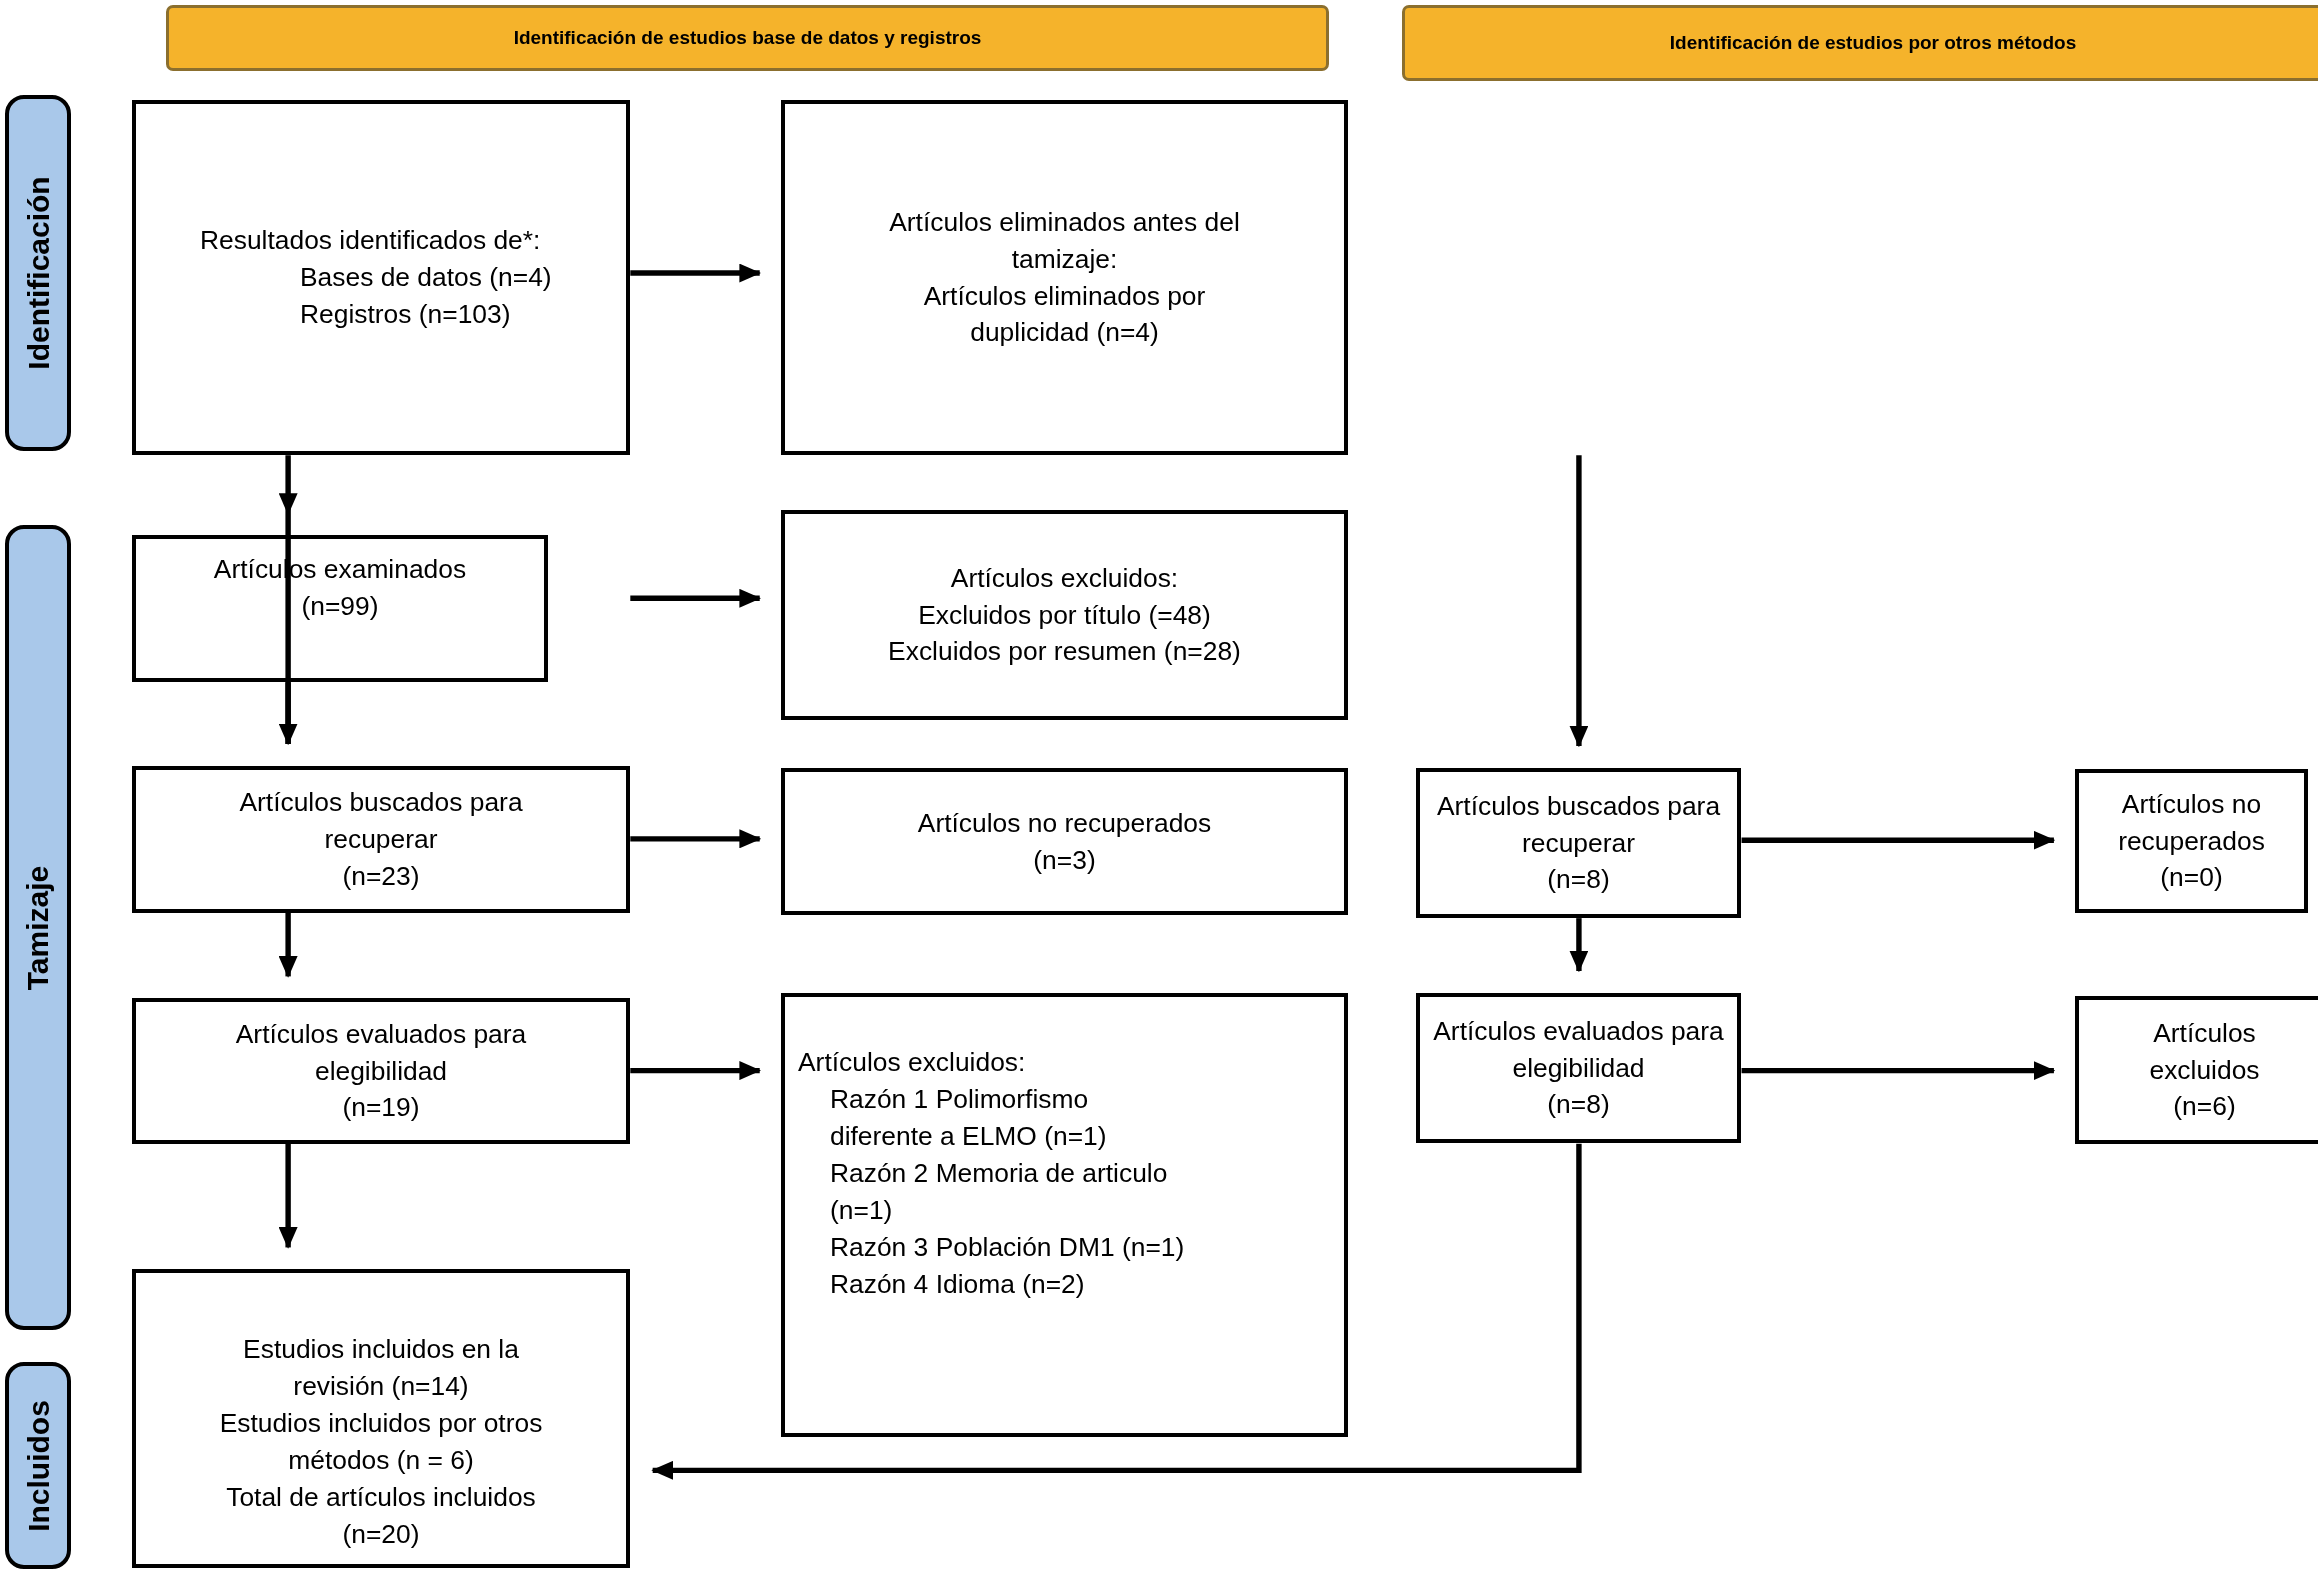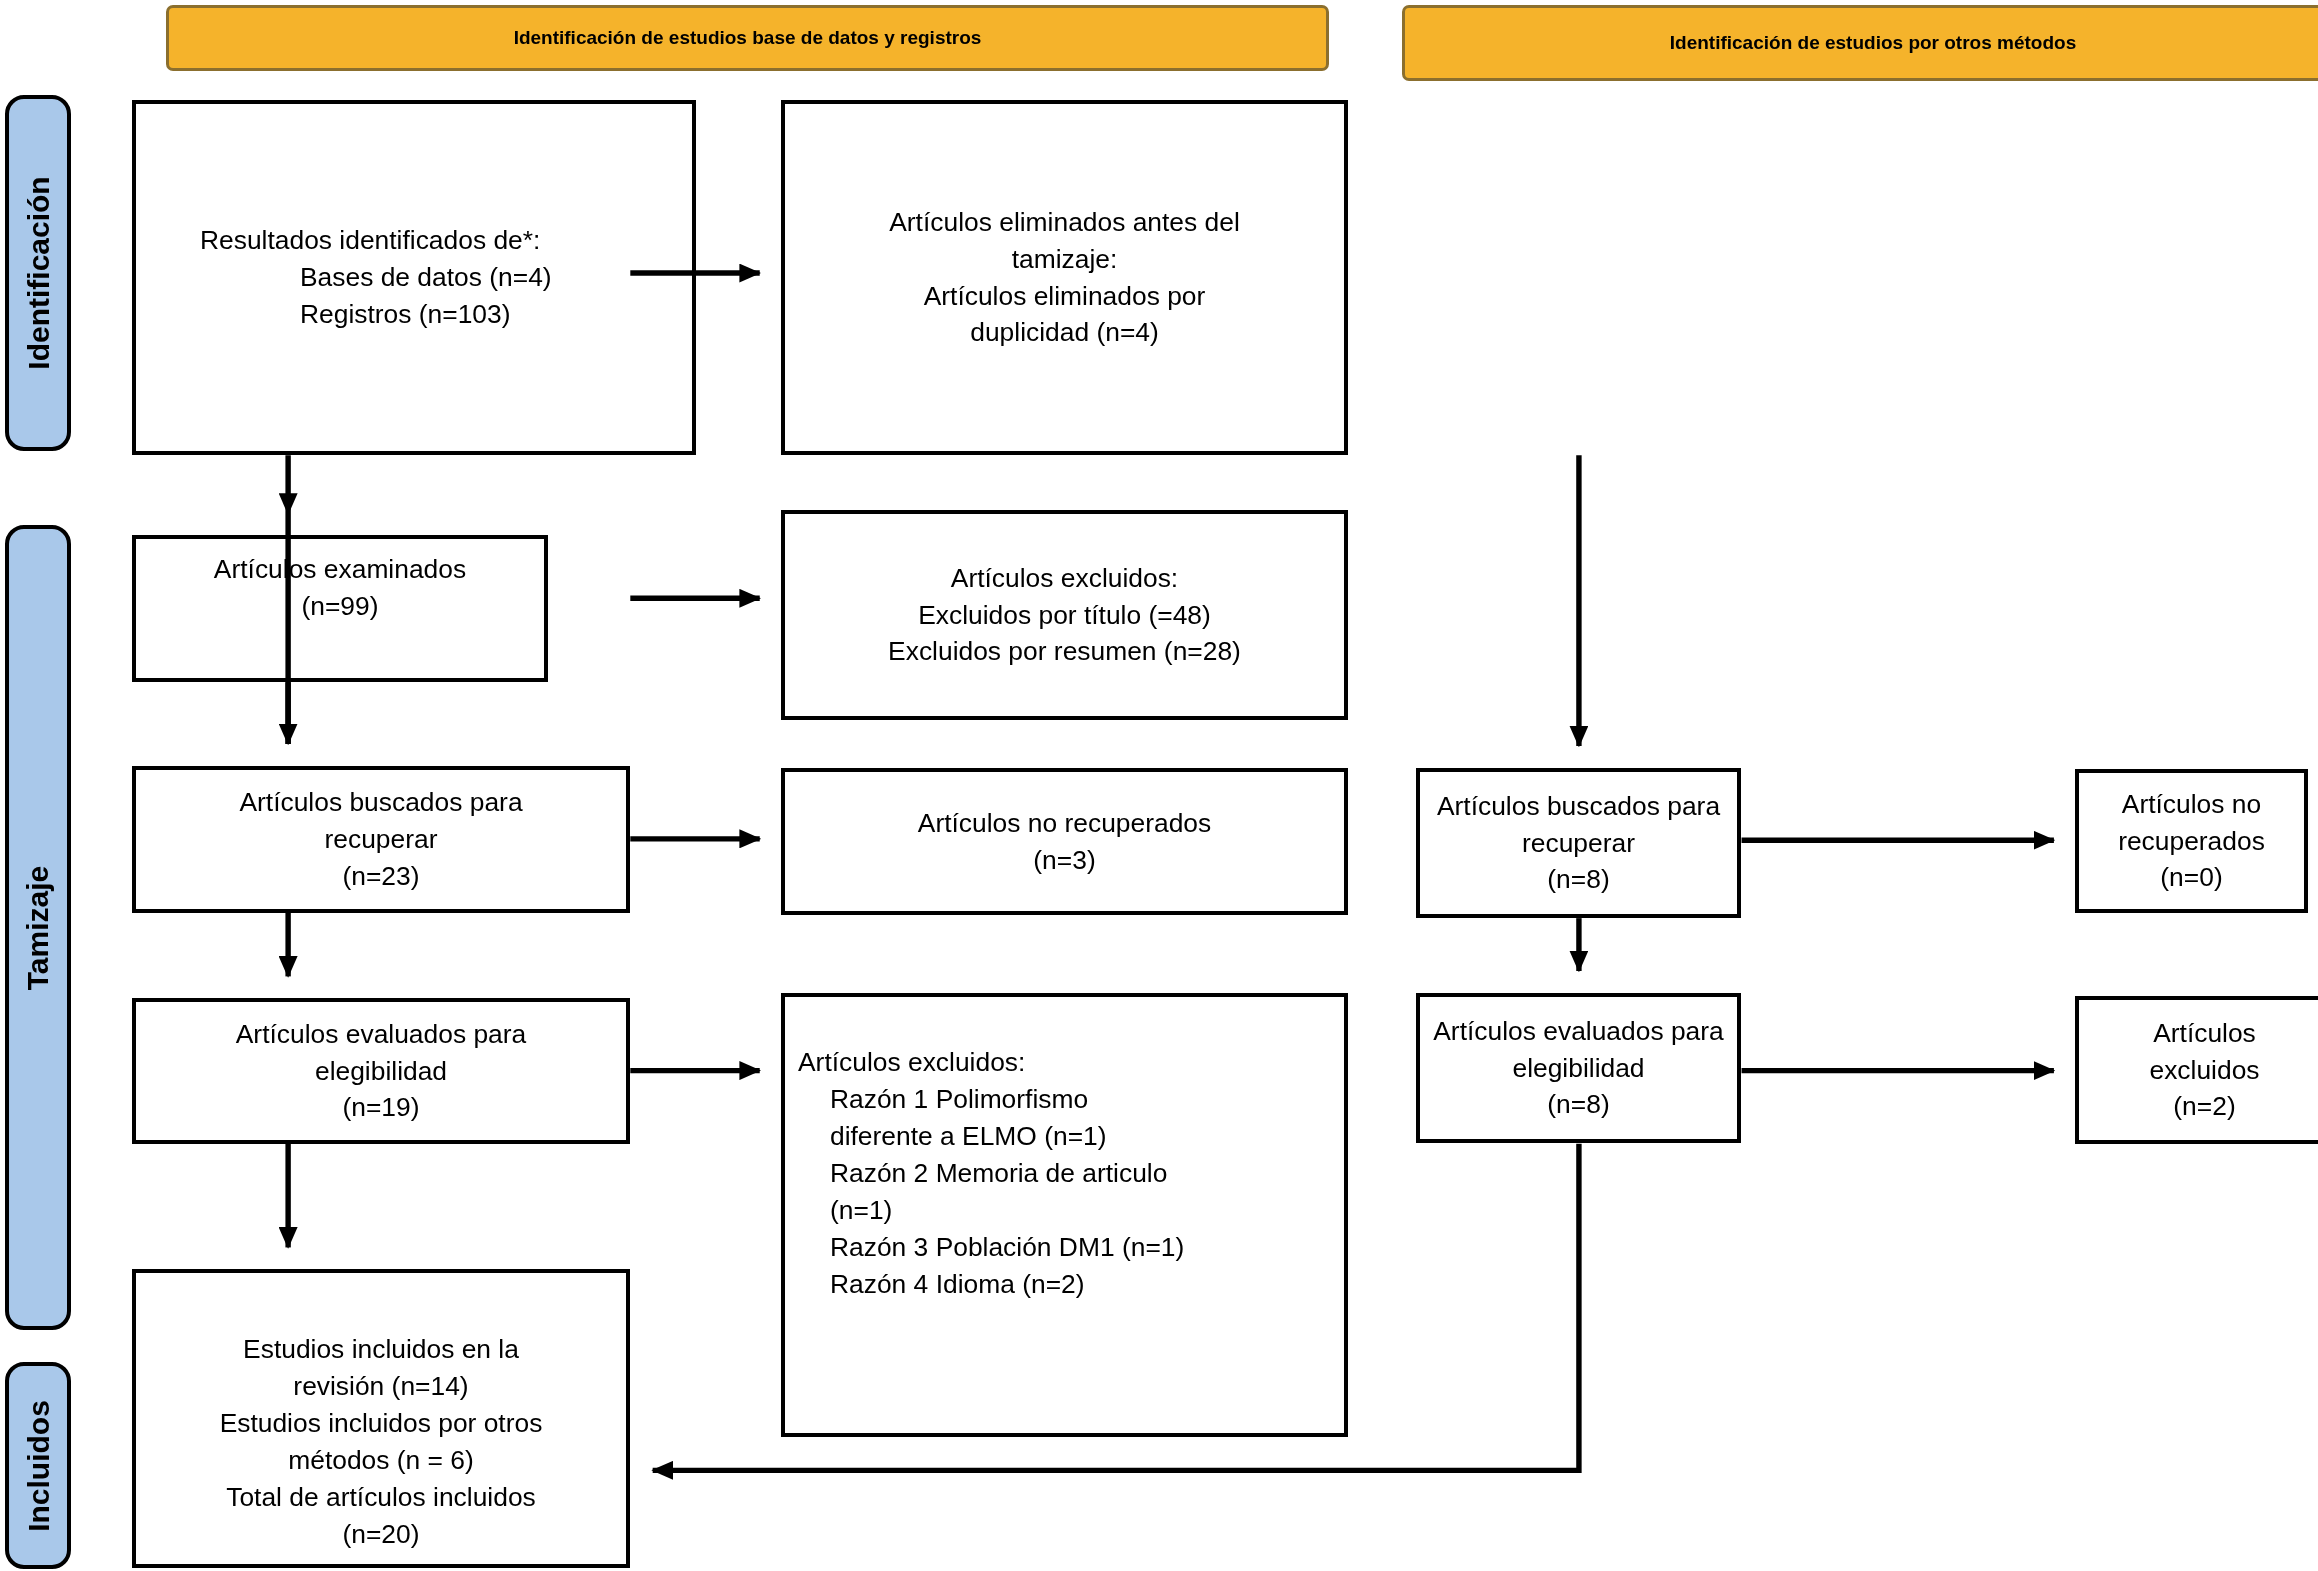--- a/index.html
+++ b/index.html
@@ -82,21 +82,21 @@
   <div class="stage-side" style="left:5.4px;top:95px;width:66px;height:356px">
     <div class="rot">Identificación</div>
   </div>
   <div class="stage-side" style="left:5.4px;top:525px;width:66px;height:805px">
     <div class="rot">Tamizaje</div>
   </div>
   <div class="stage-side" style="left:5.4px;top:1362px;width:66px;height:207px">
     <div class="rot">Incluidos</div>
   </div>
 
-  <div class="box align-left" style="left:132px;top:100px;width:564px;height:355px;padding-left:64px">
+  <div class="box align-left" style="left:132px;top:100px;width:498px;height:355px;padding-left:64px">
     <div class="bl">Resultados identificados de*:</div>
     <div class="bl" style="padding-left:100px">Bases de datos (n=4)</div>
     <div class="bl" style="padding-left:100px">Registros (n=103)</div>
   </div>
 
   <div class="box" style="left:781px;top:100px;width:567px;height:355px">
     <div class="bl">Artículos eliminados antes del</div>
     <div class="bl">tamizaje:</div>
     <div class="bl">Artículos eliminados por</div>
     <div class="bl">duplicidad (n=4)</div>
@@ -155,21 +155,21 @@
 
   <div class="box" style="left:1416px;top:993px;width:325px;height:150px">
     <div class="bl">Artículos evaluados para</div>
     <div class="bl">elegibilidad</div>
     <div class="bl">(n=8)</div>
   </div>
 
   <div class="box" style="left:2075px;top:996px;width:259px;height:148px">
     <div class="bl">Artículos</div>
     <div class="bl">excluidos</div>
-    <div class="bl">(n=2)</div>
+    <div class="bl">(n=6)</div>
   </div>
 
   <div class="box v-top" style="left:132px;top:1269px;width:498px;height:299px;padding-top:58px">
     <div class="bl">Estudios incluidos en la</div>
     <div class="bl">revisión (n=14)</div>
     <div class="bl">Estudios incluidos por otros</div>
     <div class="bl">métodos (n = 6)</div>
     <div class="bl">Total de artículos incluidos</div>
     <div class="bl">(n=20)</div>
   </div>

